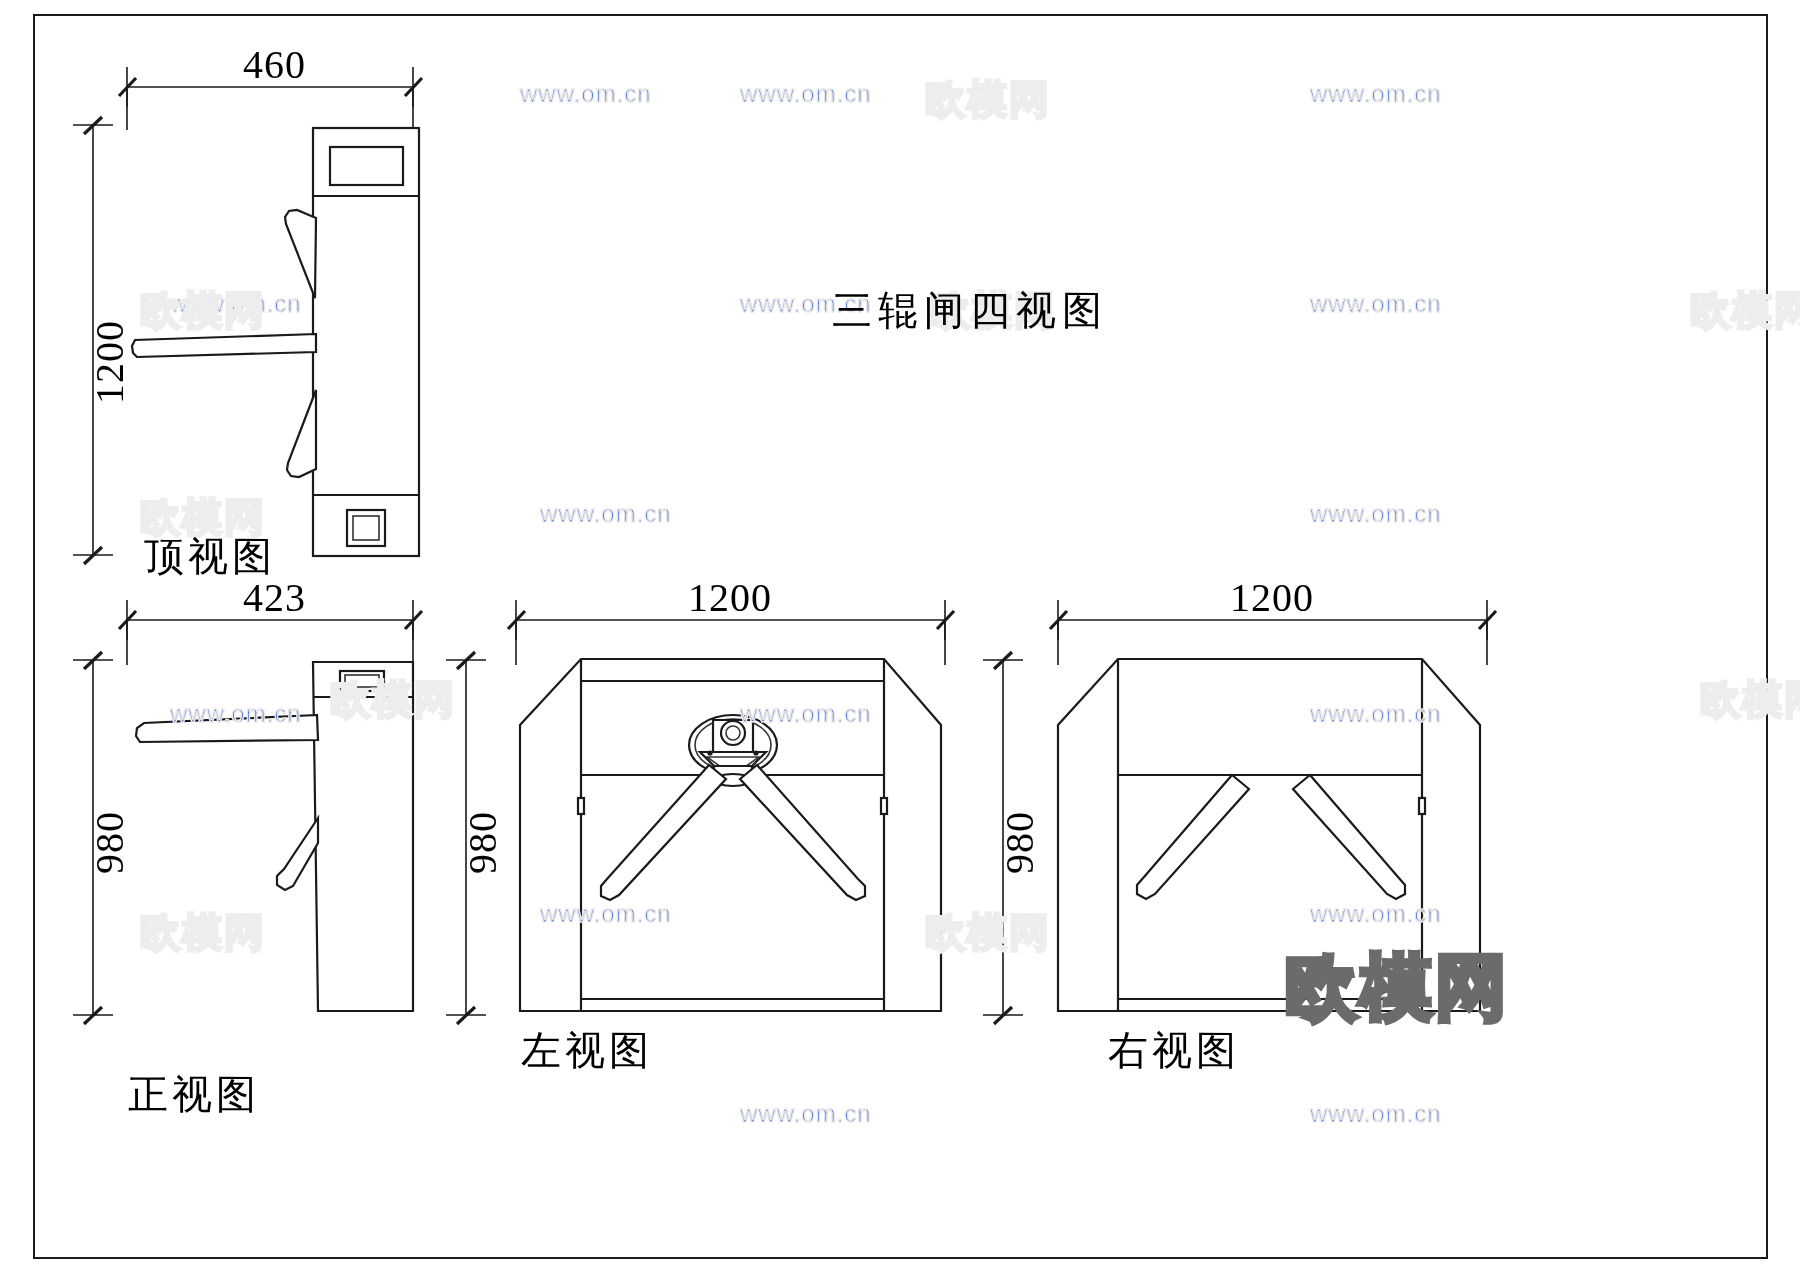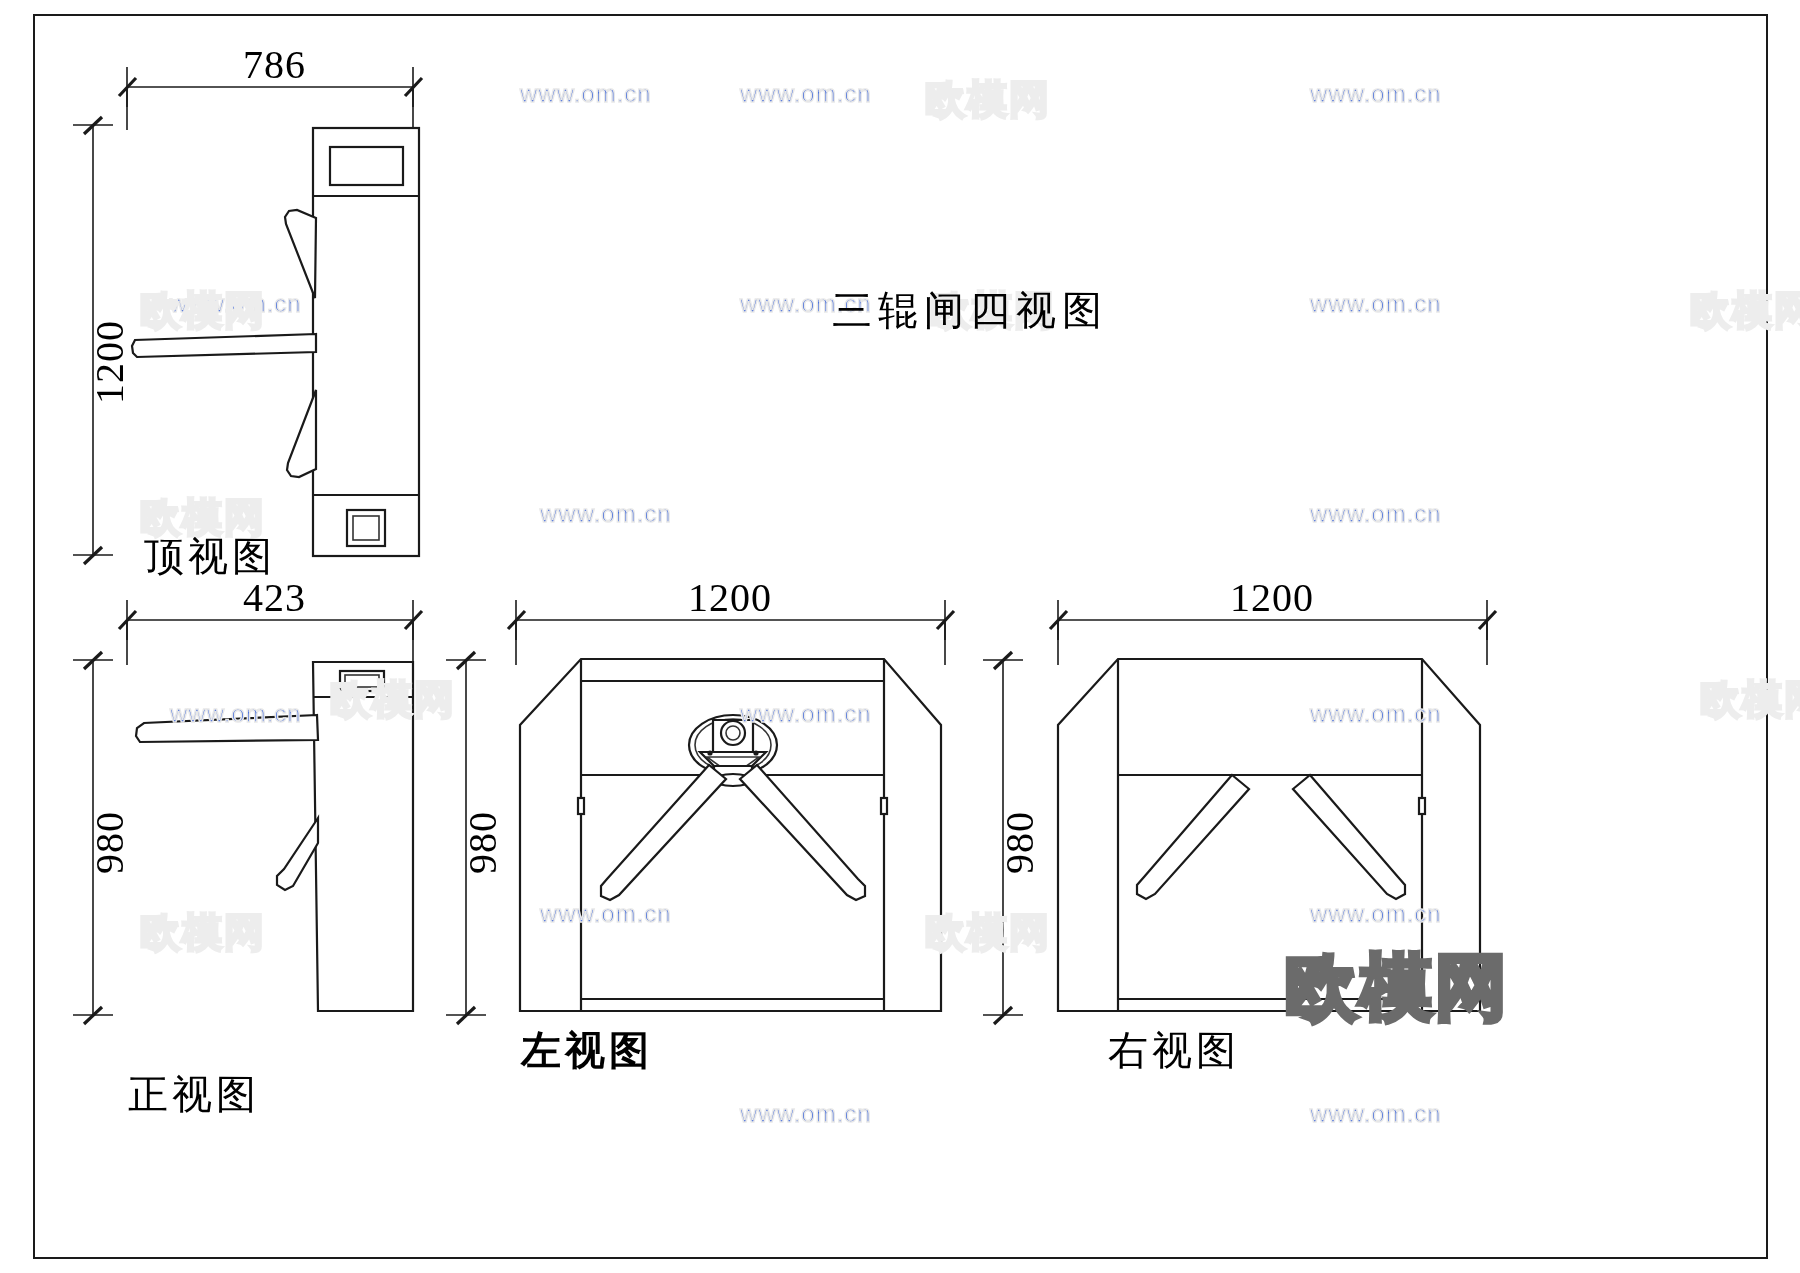--- a/index.html
+++ b/index.html
@@ -315,30 +315,30 @@
     <span class="wm-cn" style="left:1700px;top:672px;">欧模网</span>
     <span class="wm-cn" style="left:1690px;top:283px;">欧模网</span>
 
     <span class="wm-logo" style="left:1285px;top:940px;">欧模网</span>
   </div>
 
   <div>
 
     <span class="main-title" style="left:832px;top:283px;">三辊闸四视图</span>
 
-    <span class="dim-text" style="left:243px;top:41px;">786</span>
+    <span class="dim-text" style="left:243px;top:41px;">460</span>
     <span class="dim-text-vert" style="left:86px;top:404px;">1200</span>
     <span class="view-label" style="left:144px;top:529px;">顶视图</span>
 
     <span class="dim-text" style="left:243px;top:574px;">423</span>
     <span class="dim-text-vert" style="left:86px;top:874px;">980</span>
     <span class="view-label" style="left:128px;top:1023px;margin-top:44px;">正视图</span>
 
     <span class="dim-text" style="left:688px;top:574px;">1200</span>
     <span class="dim-text-vert" style="left:459px;top:874px;">980</span>
-    <span class="view-label" style="left:521px;top:1023px;font-weight:bold;">左视图</span>
+    <span class="view-label" style="left:521px;top:1023px;">左视图</span>
 
     <span class="dim-text" style="left:1230px;top:574px;">1200</span>
     <span class="dim-text-vert" style="left:996px;top:874px;">980</span>
     <span class="view-label" style="left:1108px;top:1023px;">右视图</span>
   </div>
 
 </div>
 
 </body></html>

